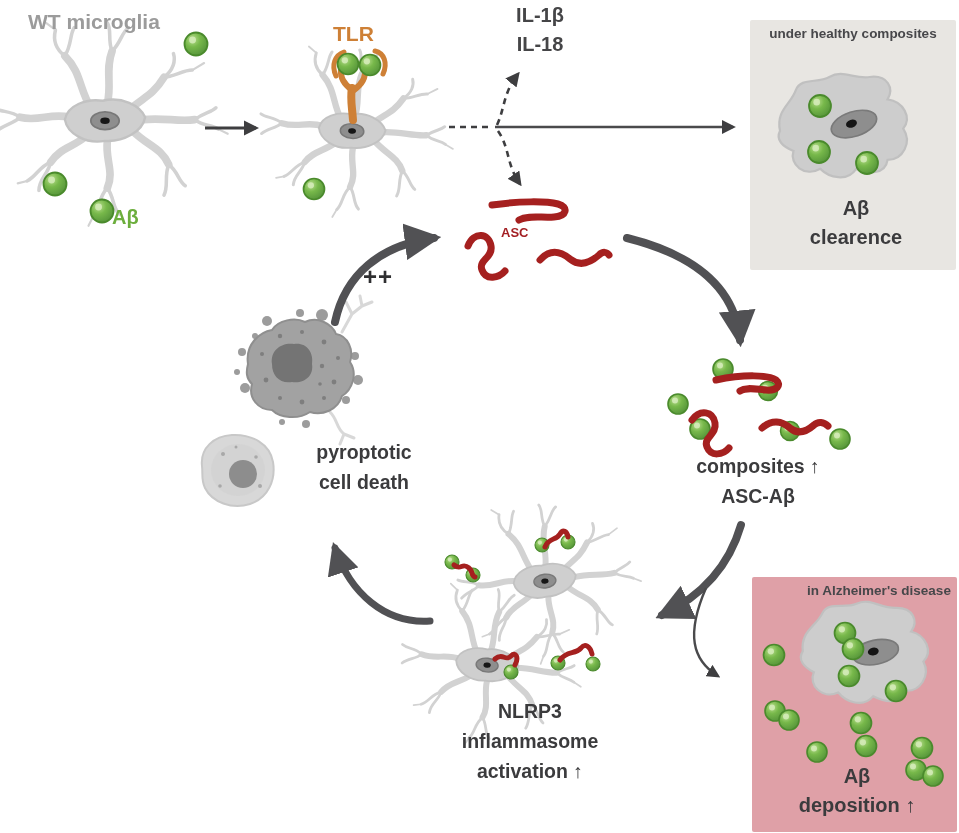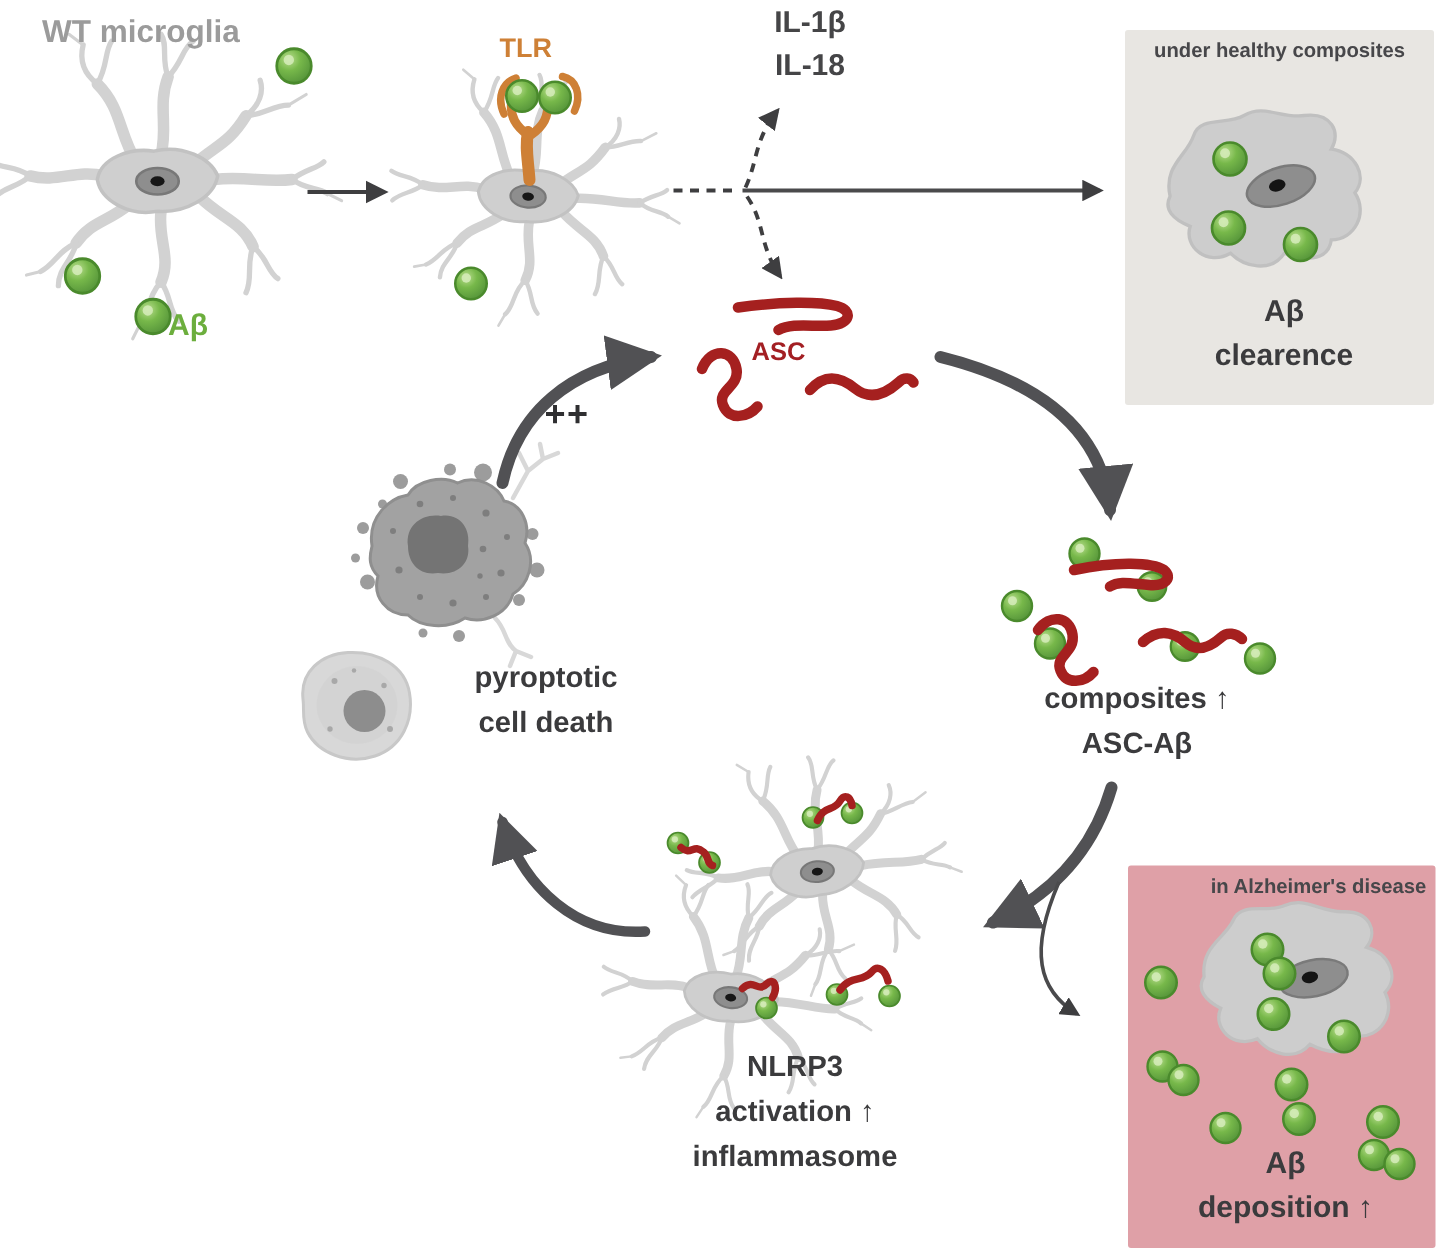--- a/index.html
+++ b/index.html
@@ -6,23 +6,23 @@
   #canvas{position:relative;width:959px;height:833px;background:#ffffff;overflow:hidden;
           font-family:"Liberation Sans",sans-serif;}
   .box{position:absolute;border-radius:2px;}
   #healthy-box{left:750px;top:20px;width:206px;height:250px;background:#e8e6e2;}
   #disease-box{left:752px;top:577px;width:205px;height:255px;background:#dfa0a7;}
   svg.scene{position:absolute;left:0;top:0;}
   .lbl{position:absolute;white-space:nowrap;}
   .ctr{transform:translateX(-50%);text-align:center;}
   .wt{color:#9b9b9b;font-size:21px;font-weight:700;}
   .green{color:#6cae3d;font-size:20px;font-weight:700;}
-  .orange{color:#ce8036;font-size:18px;font-weight:800;}
+  .orange{color:#ce8036;font-size:21px;font-weight:800;}
   .dark{color:#454547;font-size:20px;font-weight:700;line-height:29px;margin-left:12px;}
-  .red{color:#a31f23;font-size:17px;font-weight:800;}
+  .red{color:#a31f23;font-size:13px;font-weight:800;}
   .plus{color:#2f2f31;font-size:24px;font-weight:800;letter-spacing:1px;}
   .body-lbl{color:#3b3b3d;font-size:19.5px;font-weight:600;line-height:30px;}
   .box-title{color:#47474a;font-size:13.5px;font-weight:700;}
   .box-cap{color:#3b3b3d;font-size:20px;font-weight:700;line-height:29px;}
 </style>
 </head>
 <body>
 
 <div id="canvas">
 
@@ -294,22 +294,22 @@
     <div>cell death</div>
   </div>
 
   <div class="lbl body-lbl ctr" style="left:758px;top:451px;">
     <div>composites ↑</div>
     <div>ASC-Aβ</div>
   </div>
 
   <div class="lbl body-lbl ctr" style="left:530px;top:696px;">
     <div>NLRP3</div>
+    <div>inflammasome</div>
     <div>activation ↑</div>
-    <div>inflammasome</div>
   </div>
 
   <div class="lbl box-title ctr" style="left:853px;top:26px;">under healthy composites</div>
   <div class="lbl box-cap ctr" style="left:856px;top:194px;">
     <div>Aβ</div>
     <div>clearence</div>
   </div>
 
   <div class="lbl box-title ctr" style="left:855px;top:583px;margin-left:24px;">in Alzheimer's disease</div>
   <div class="lbl box-cap ctr" style="left:857px;top:762px;">

